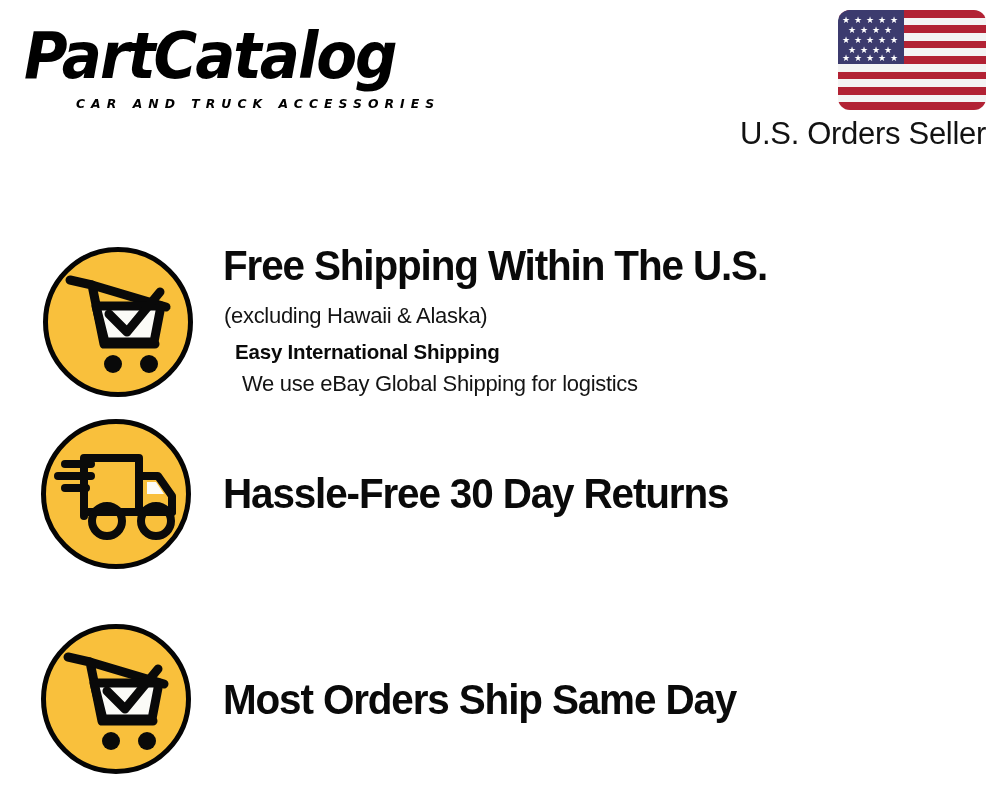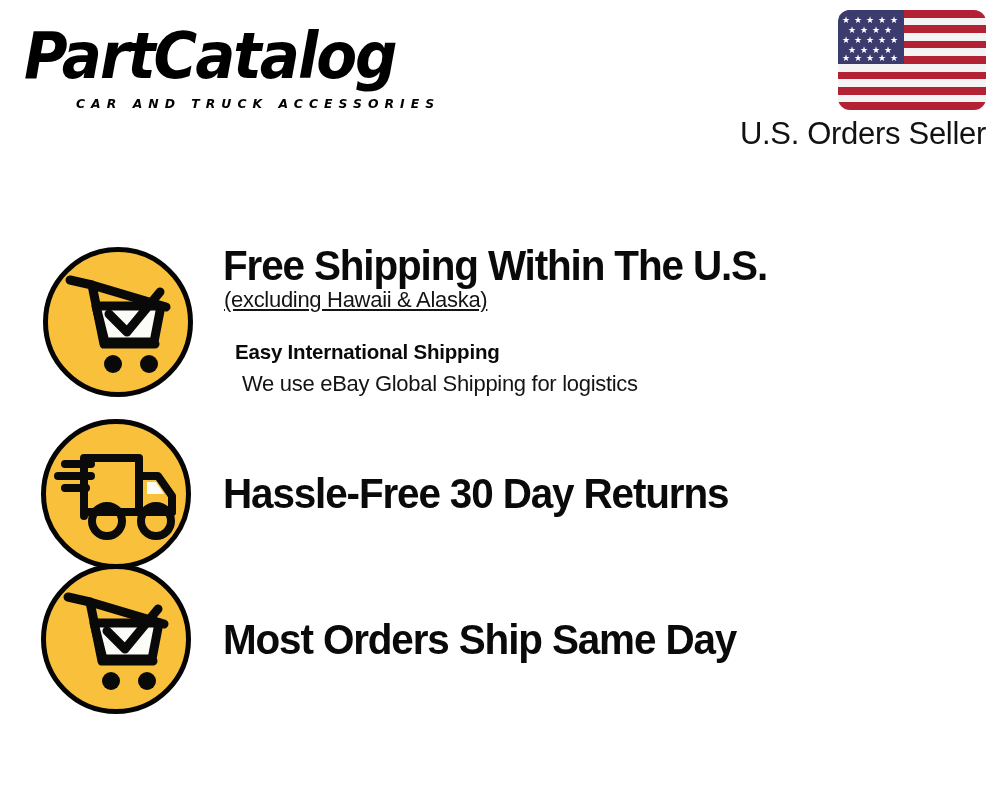--- a/index.html
+++ b/index.html
@@ -110,21 +110,21 @@
   }
 
   
   .feature-row {
     position: absolute;
     left: 0;
     width: 1000px;
   }
   #feature-row-0 { top: 237px; height: 172px; padding-left: 12px; }
   #feature-row-1 { top: 412px; height: 166px; padding-left: 48px; }
-  #feature-row-2 { top: 560px; height: 160px; }
+  #feature-row-2 { top: 620px; height: 160px; }
 
   .feature-icon {
     position: absolute;
     left: 43px;
     top: 10px;
     width: 150px;
     height: 150px;
     border-radius: 50%;
     background: #f9c03c;
     box-sizing: border-box;
@@ -170,21 +170,21 @@
   .feature-sub-bold {
     font-family: "Liberation Sans", sans-serif;
     font-weight: 700;
     font-size: 20.5px;
     line-height: 30px;
     letter-spacing: -0.2px;
     color: #0a0a0a;
     white-space: nowrap;
   }
   #feature-row-0 .feature-title { position: absolute; left: 0; top: 3px; }
-  #feature-row-0 .feature-sub.excl { position: absolute; left: 1px; top: 48px; text-decoration: underline; }
+  #feature-row-0 .feature-sub.excl { position: absolute; left: 1px; top: 64px; }
   #feature-row-0 .feature-sub-bold { position: absolute; left: 12px; top: 100px; }
   #feature-row-0 .feature-sub.intl { position: absolute; left: 1px; top: 132px; margin-left: 18px; }
   #feature-row-1 .feature-title { position: absolute; left: 0; top: 56px; }
   #feature-row-2 .feature-title { position: absolute; left: 0; top: 54px; }
 </style>
 </head>
 <body>
 
 <div id="brand-header">
 

